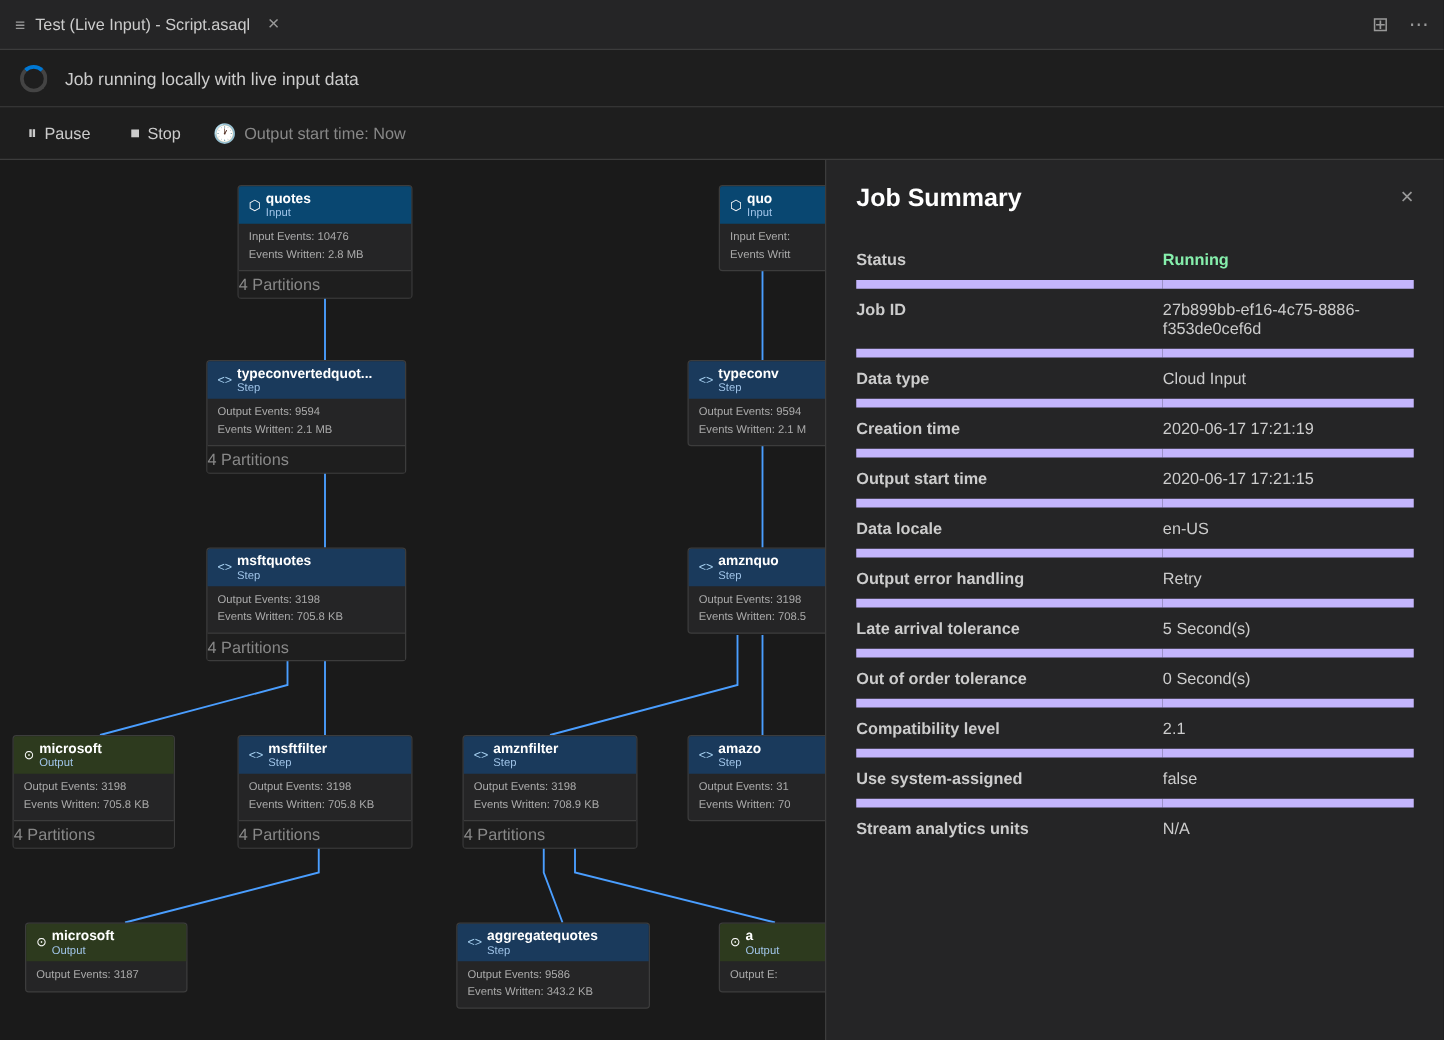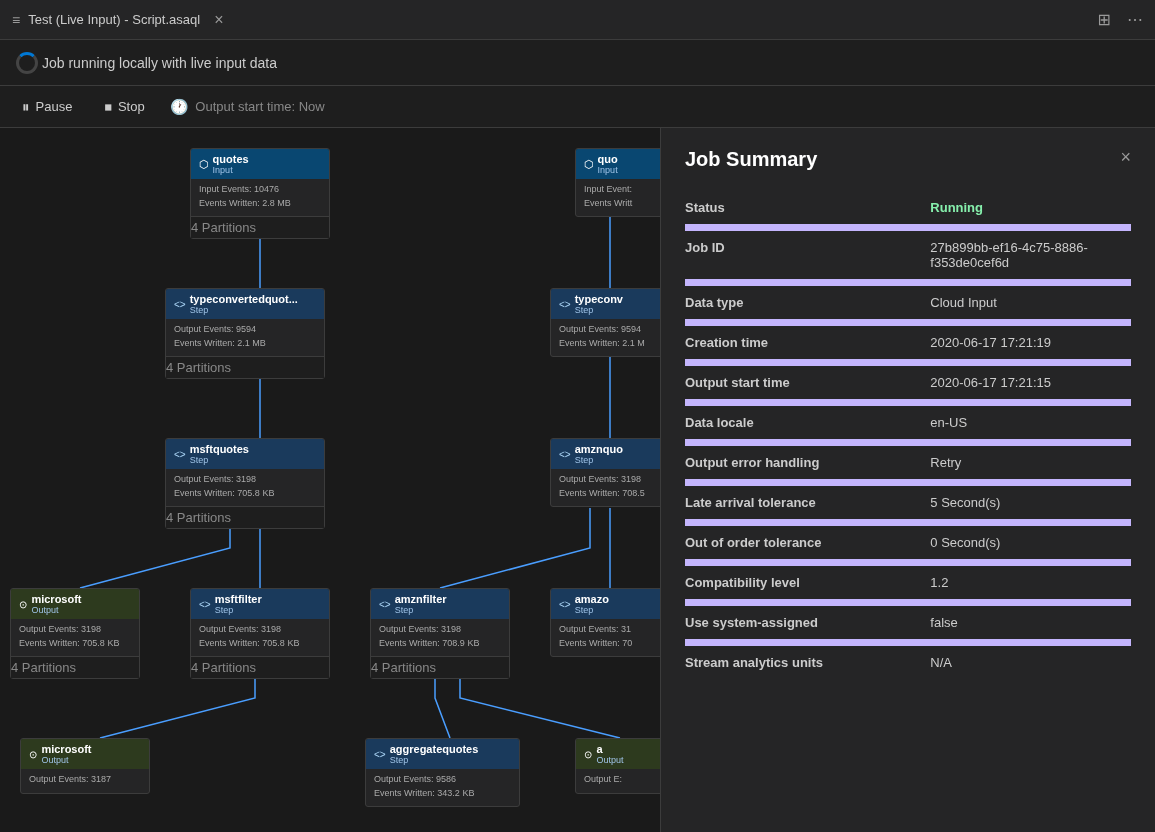--- a/index.html
+++ b/index.html
@@ -51,21 +51,21 @@
       color: #999;
       font-size: 16px;
     }
 
     
     .notification-bar {
       display: flex;
       align-items: center;
       background: #1e1e1e;
       padding: 8px 16px;
-      gap: 4px;
+      gap: 14px;
       height: 46px;
       border-bottom: 1px solid #3c3c3c;
     }
     .spinner {
       width: 22px;
       height: 22px;
       border: 3px solid #444;
       border-top: 3px solid #0078d4;
       border-radius: 50%;
       animation: spin 1s linear infinite;
@@ -558,21 +558,21 @@
           <tr>
             <td class="summary-label">Late arrival tolerance</td>
             <td class="summary-value">5 Second(s)</td>
           </tr>
           <tr>
             <td class="summary-label">Out of order tolerance</td>
             <td class="summary-value">0 Second(s)</td>
           </tr>
           <tr>
             <td class="summary-label">Compatibility level</td>
-            <td class="summary-value">1.2</td>
+            <td class="summary-value">2.1</td>
           </tr>
           <tr>
             <td class="summary-label">Use system-assigned</td>
             <td class="summary-value">false</td>
           </tr>
           <tr>
             <td class="summary-label">Stream analytics units</td>
             <td class="summary-value">N/A</td>
           </tr>
         </tbody>

